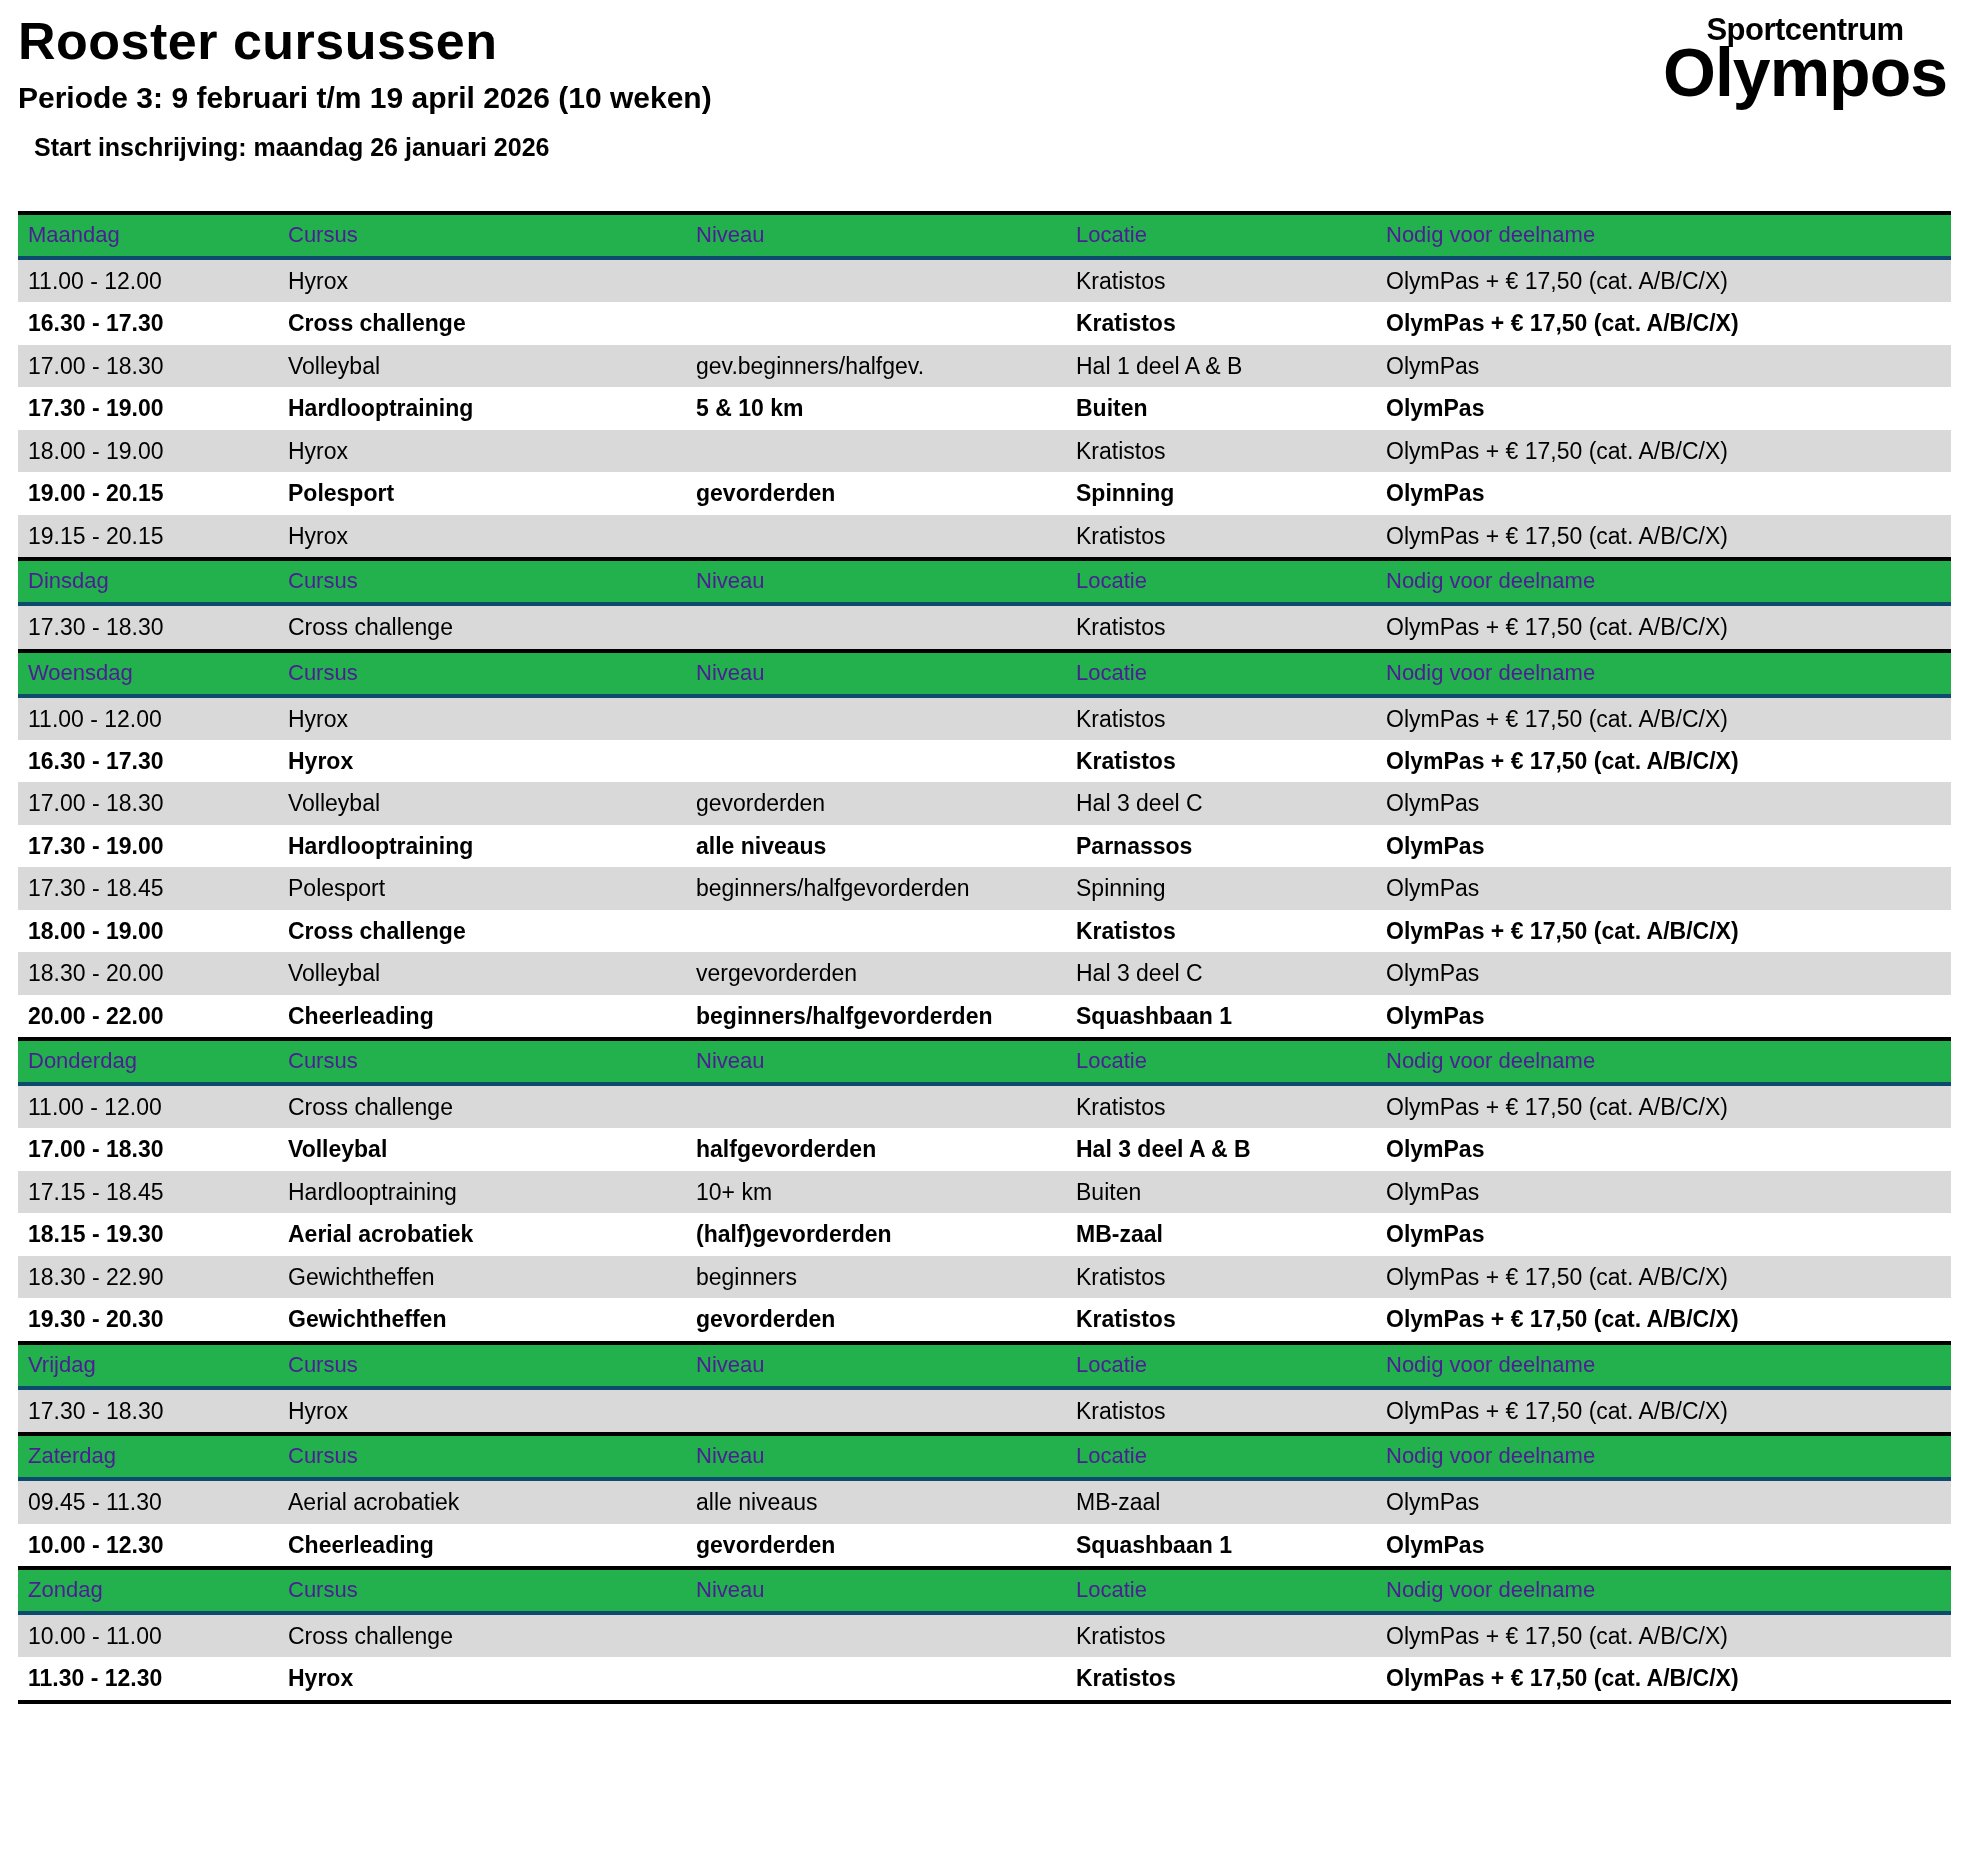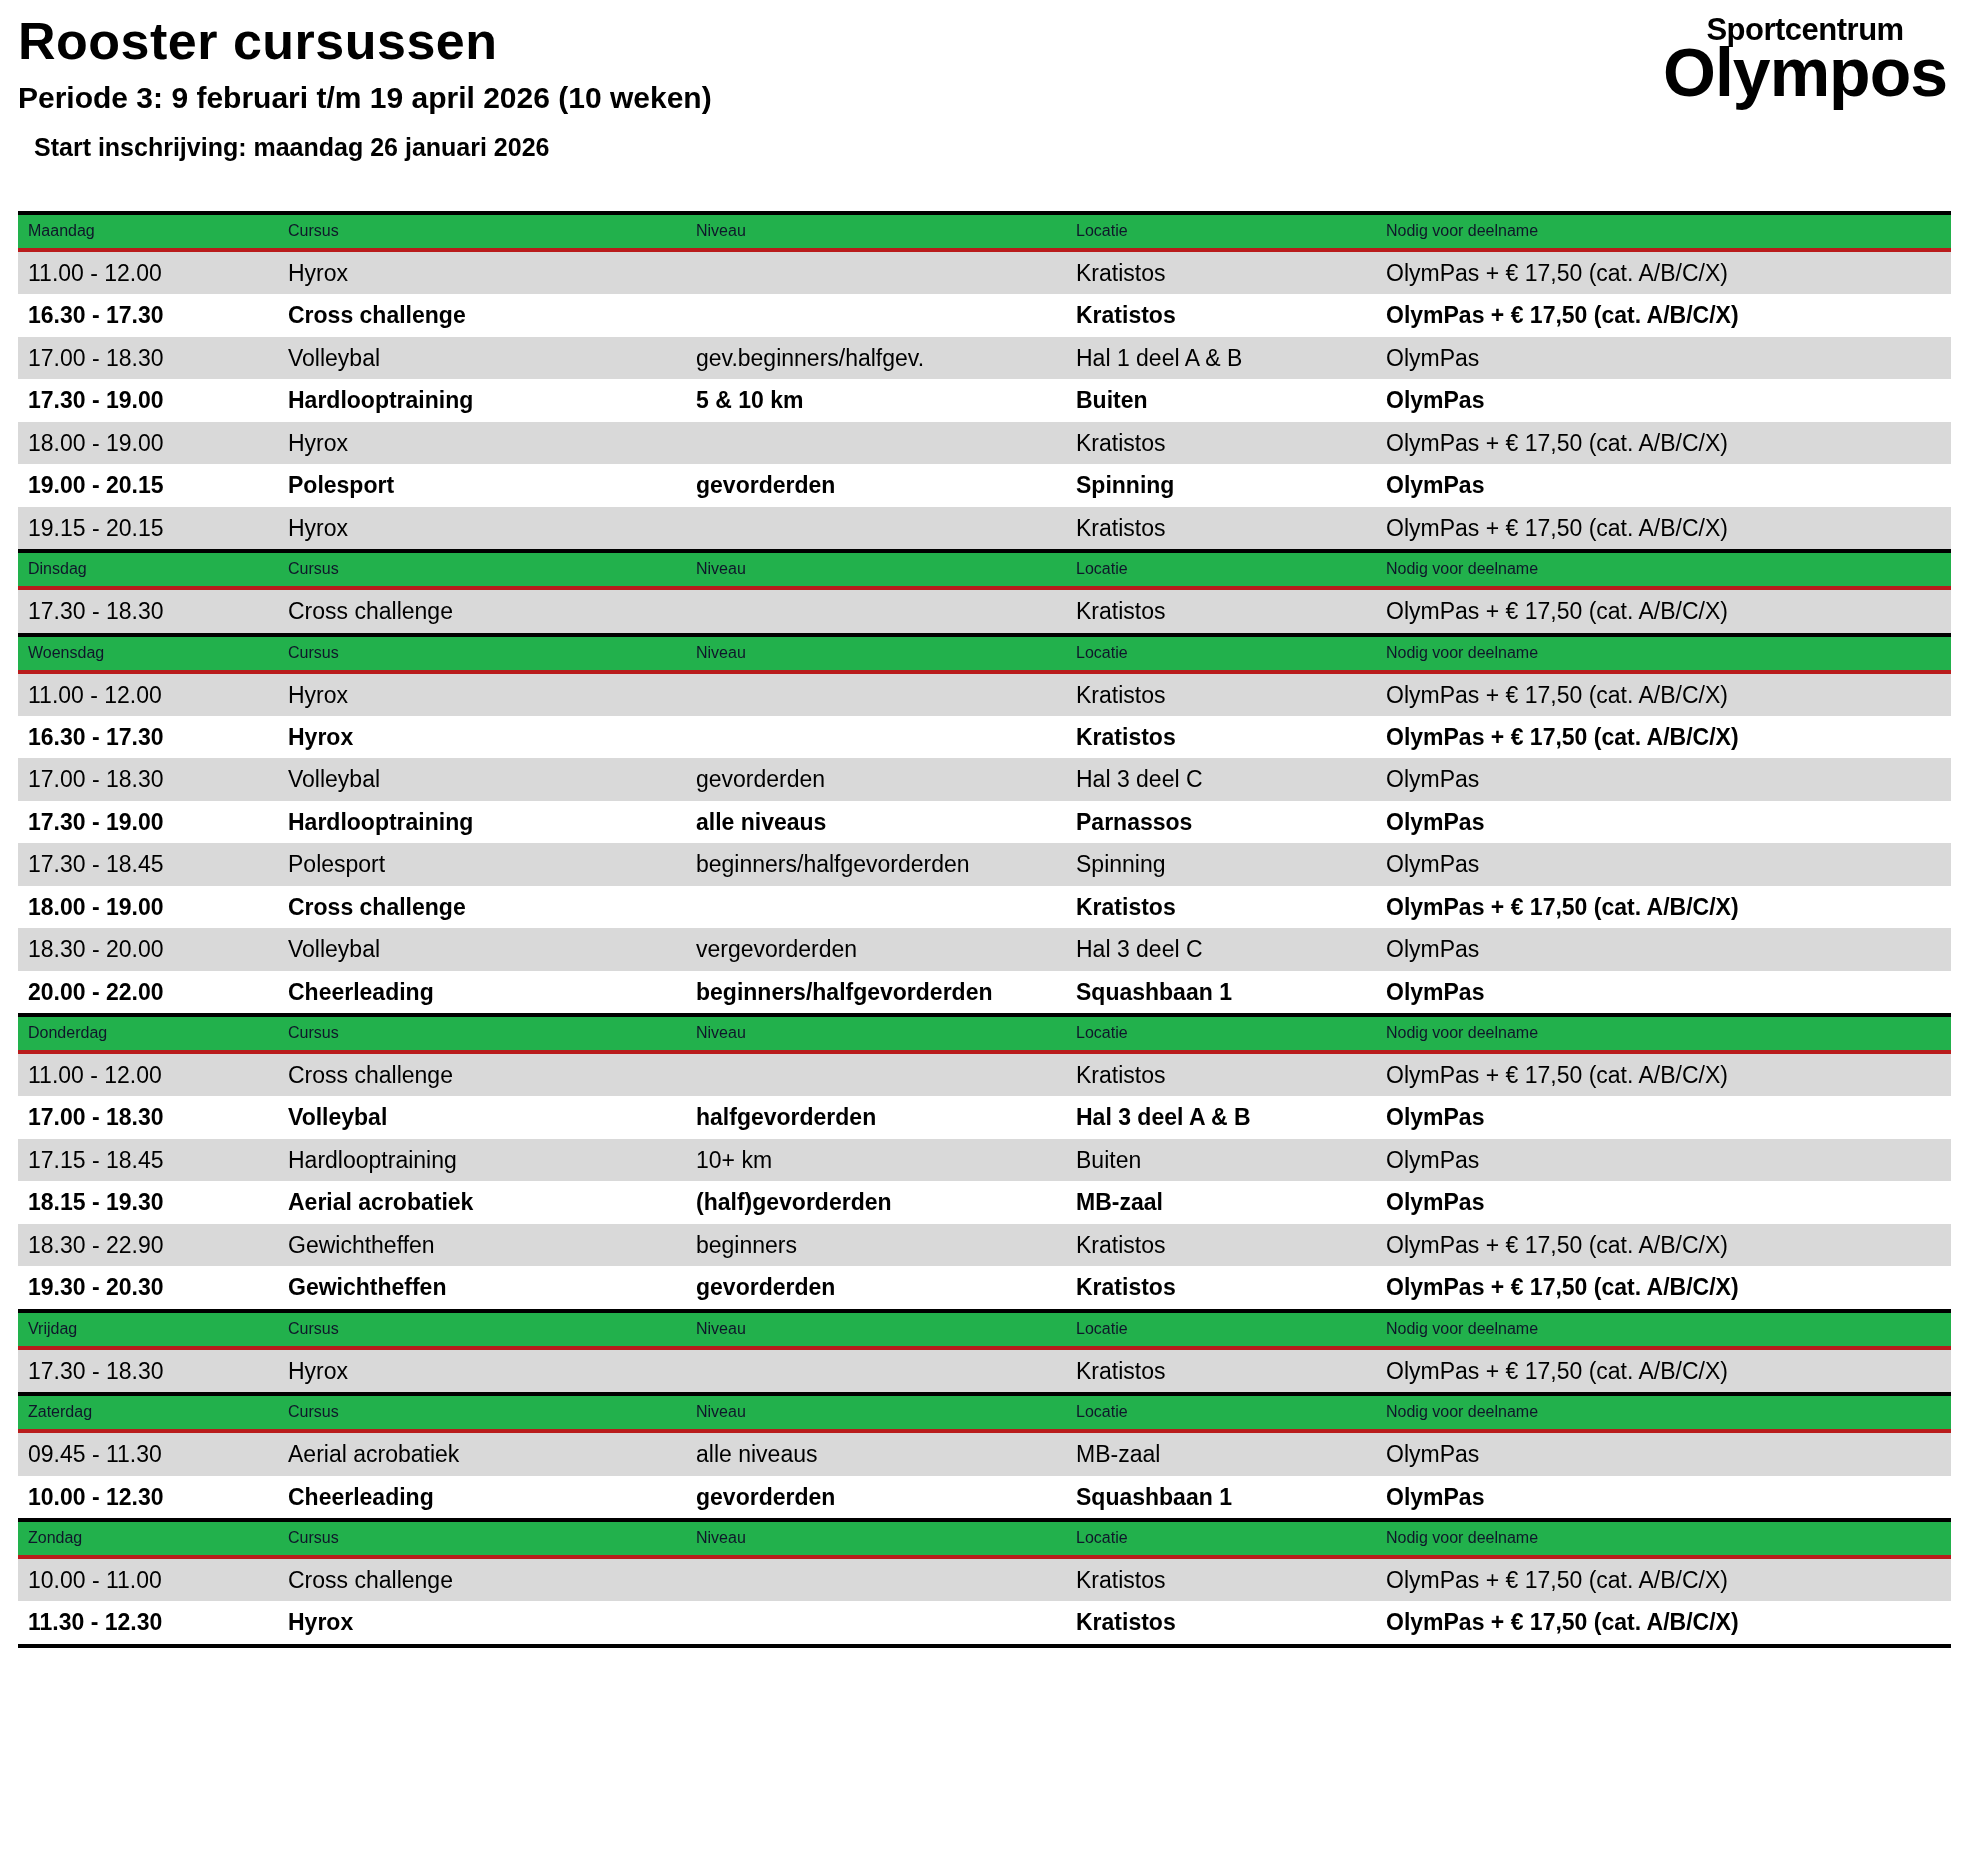--- a/index.html
+++ b/index.html
@@ -67,26 +67,26 @@
     table-layout: fixed;
   }
   table.schedule col.c-time  { width: 260px; }
   table.schedule col.c-course{ width: 408px; }
   table.schedule col.c-level { width: 380px; }
   table.schedule col.c-loc   { width: 310px; }
   table.schedule col.c-need  { width: auto; }
 
   tr.dayhead td {
     background: #22b14c;
-    color: #0f172a;
-    font-size: 16px;
+    color: #4c1d95;
+    font-size: 22px;
     font-weight: normal;
     padding: 7px 10px 8px 10px;
     border-top: 4px solid #000000;
-    border-bottom: 4px solid #b91c1c;
+    border-bottom: 4px solid #0c4a6e;
   }
   tr.row td {
     font-size: 23px;
     padding: 8px 10px;
     background: #ffffff;
     vertical-align: middle;
     line-height: 1.15;
   }
   tr.row.shade td {
     background: #d9d9d9;

